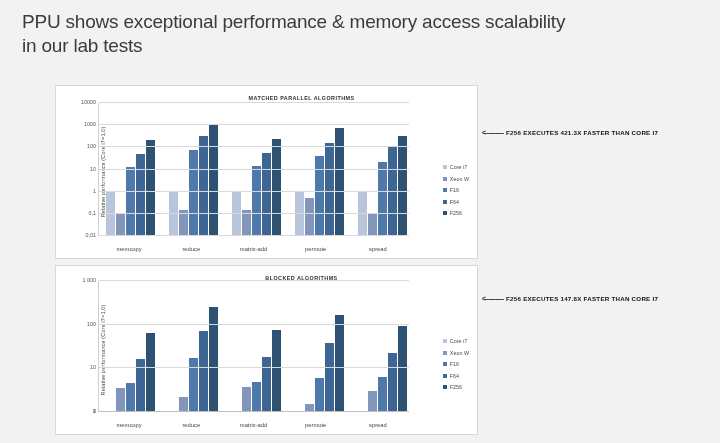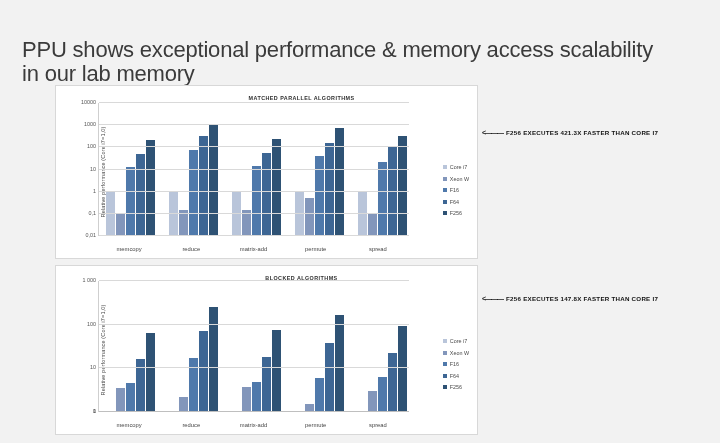--- a/index.html
+++ b/index.html
@@ -9,22 +9,22 @@
     font-family:"Liberation Sans", sans-serif;
     color:#3c3c3c;
     overflow:hidden;
     position:relative;
   }
   #slide{position:absolute;inset:0;}
 
   
   .title{
     position:absolute; left:22px; top:10px; width:640px;
-    font-size:22px; line-height:24px; font-weight:400;
-    color:#3b3b3b; letter-spacing:-0.2px;margin-top:28px;
+    font-size:19px; line-height:24px; font-weight:400;
+    color:#3b3b3b; letter-spacing:-0.2px;
   }
   .title .l2{display:block;}
 
   
   .card{
     position:absolute; left:55px; width:423px;
     background:#ffffff; border:1px solid #d8d8d8;
     box-sizing:border-box;
   }
   #card1{top:85px;height:174px;}
@@ -105,21 +105,21 @@
     letter-spacing:-1px; margin-right:3px; line-height:1;
   }
 </style>
 </head>
 <body>
 
 <div id="slide">
 
   <div class="title">
     <span>PPU shows exceptional performance &amp; memory access scalability</span>
-    <span class="l2">in our lab memory</span>
+    <span class="l2">in our lab tests</span>
   </div>
 
   <div class="card" id="card1">
     <div class="chart-title">MATCHED PARALLEL ALGORITHMS</div>
     <div class="ylabel">Relative performance (Core i7=1,0)</div>
     <div class="plot" id="plot1">
       <div class="groups" id="groups1">
           <div class="group">
             <div class="bar b0" title="Core i7 / memcopy: 1" style="height: 33.3333%; background: rgb(185, 197, 218);"></div>
             <div class="bar b1" title="Xeon W / memcopy: 0.11" style="height: 17.3565%; background: rgb(130, 150, 187);"></div>

